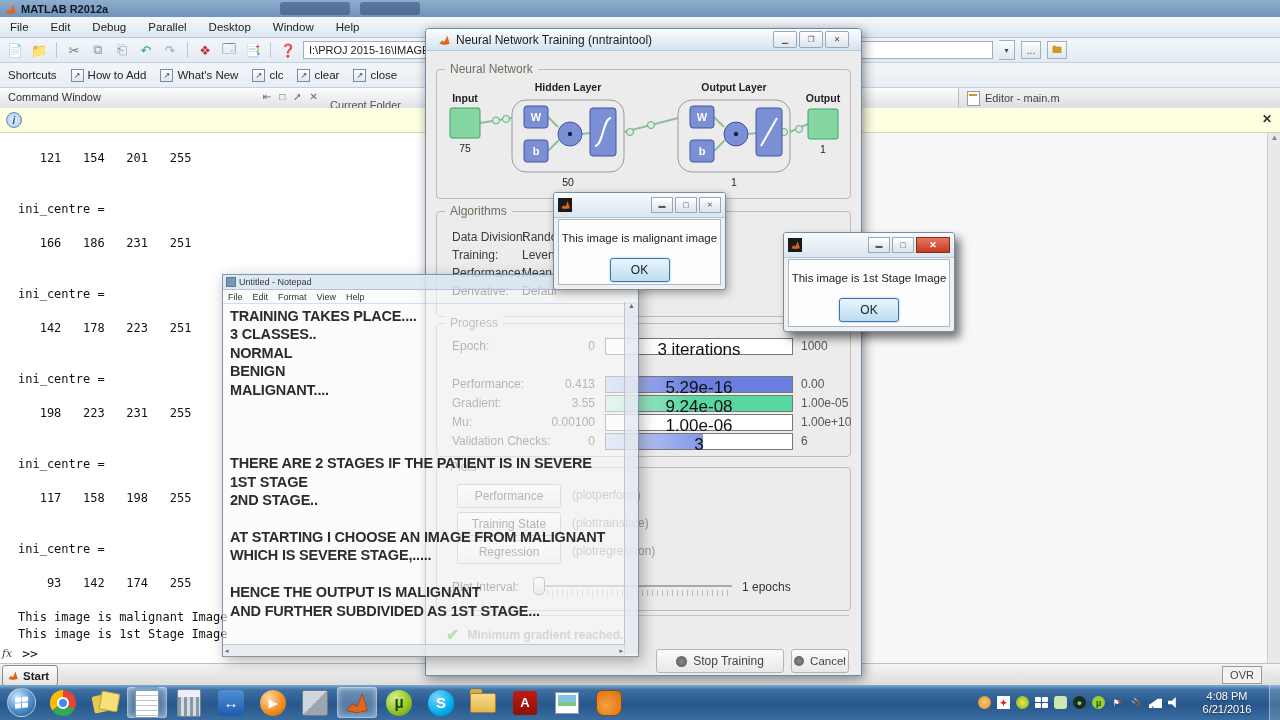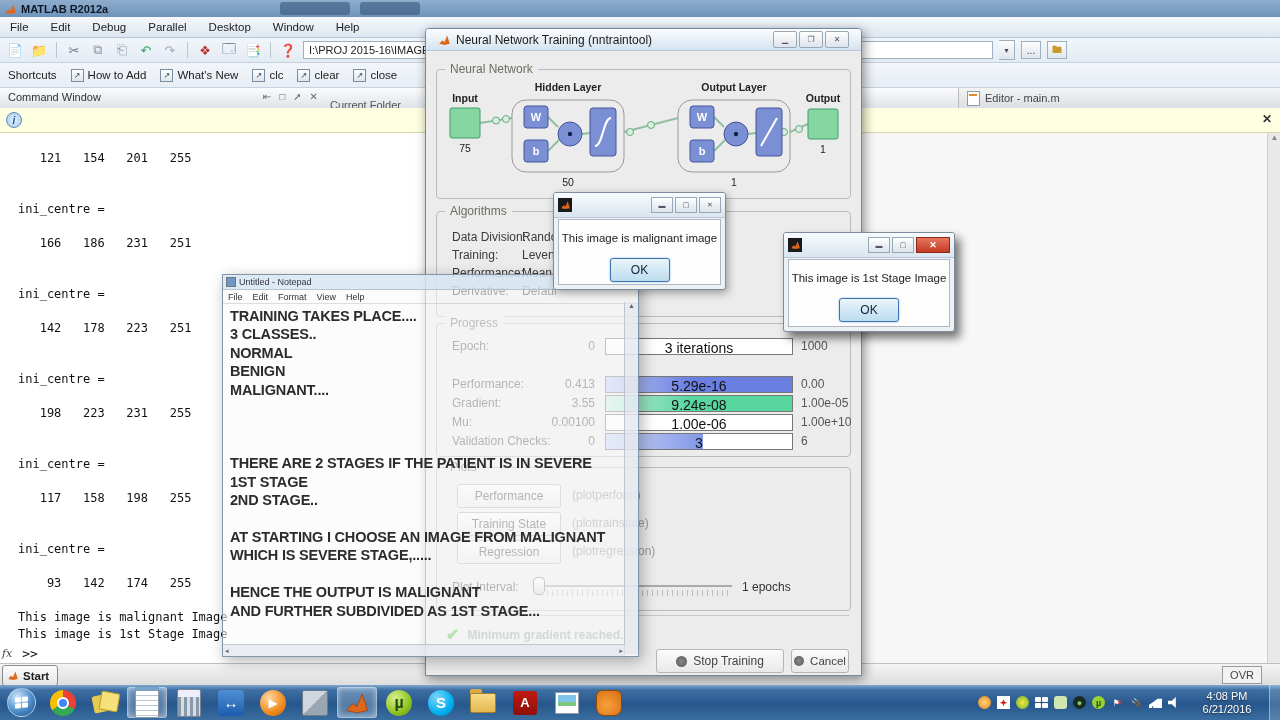--- a/index.html
+++ b/index.html
@@ -66,21 +66,21 @@
   .wbtn{width:22px;height:15px;border:1px solid #9aa7b5;background:linear-gradient(#ffffff,#dde4ec);font-size:8px;color:#556;
         display:inline-flex;align-items:center;justify-content:center;border-radius:2px;}
   .group{position:absolute;border:1px solid #bbb;border-radius:4px;}
   .gtitle{position:absolute;top:-8px;left:8px;background:#ececec;padding:0 5px;font-size:12px;color:#6d6d60;}
   .algrow{position:absolute;font-size:12px;color:#3b3b3b;}
   .prow{position:absolute;left:0;width:413px;height:17px;font-size:12px;color:#555;}
   .plabel{position:absolute;left:15px;top:1px;}
   .pstart{position:absolute;left:80px;top:1px;width:78px;text-align:right;}
   .pbar{position:absolute;left:168px;top:0;width:188px;height:17px;border:1px solid #777;background:#fff;box-sizing:border-box;}
   .pfill{position:absolute;left:0;top:0;height:100%;width:0;}
-  .pbartext{position:absolute;left:0;top:1px;width:100%;text-align:center;font-size:14px;color:#111;}
+  .pbartext{position:absolute;left:0;top:1px;width:100%;text-align:center;font-size:17px;color:#111;}
   .pend{position:absolute;left:364px;top:1px;}
   .plotbtn{position:absolute;left:20px;width:102px;height:22px;border:1px solid #b5b5b5;border-radius:3px;
            background:linear-gradient(#fbfbfb,#e9e9e9);font-size:12px;color:#555;text-align:center;line-height:22px;}
   .plotfn{position:absolute;left:135px;font-size:12px;color:#9a9a9a;line-height:22px;}
   #plotinterval-row{position:absolute;left:0;top:108px;width:413px;height:30px;}
   #slider-track{position:absolute;left:100px;top:9px;width:195px;height:2px;background:#aaa;}
   #slider-ticks{position:absolute;left:100px;top:14px;width:195px;height:6px;
                 background:repeating-linear-gradient(90deg,#bbb 0 1px,transparent 1px 5px);}
   #slider-thumb{position:absolute;left:96px;top:1px;width:10px;height:16px;background:linear-gradient(#fdfdfd,#d8d8d8);
                 border:1px solid #888;border-radius:4px 4px 5px 5px;}

